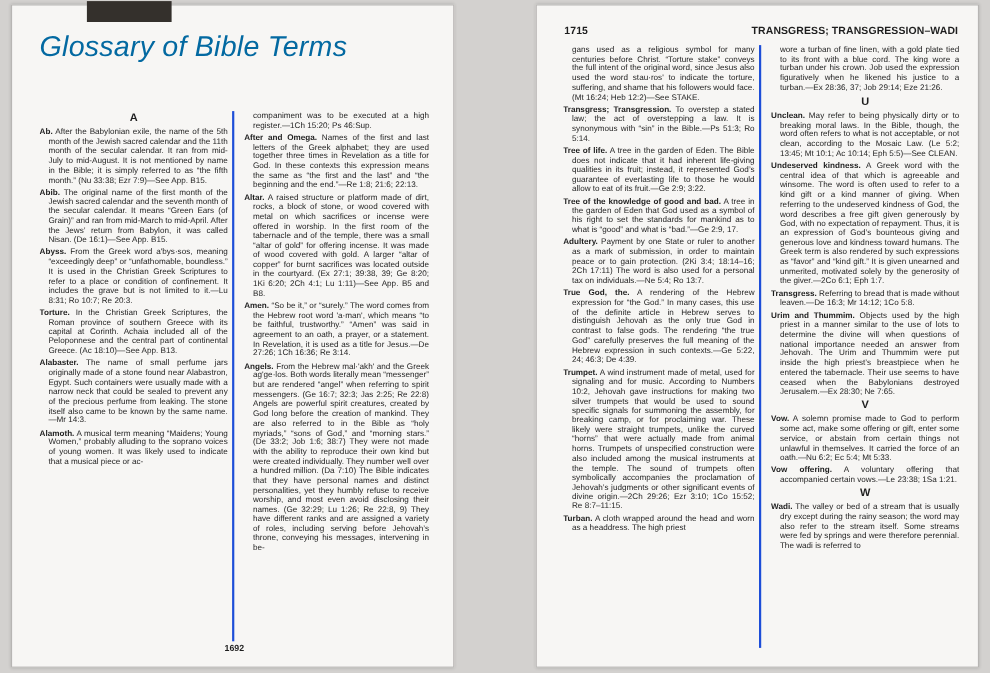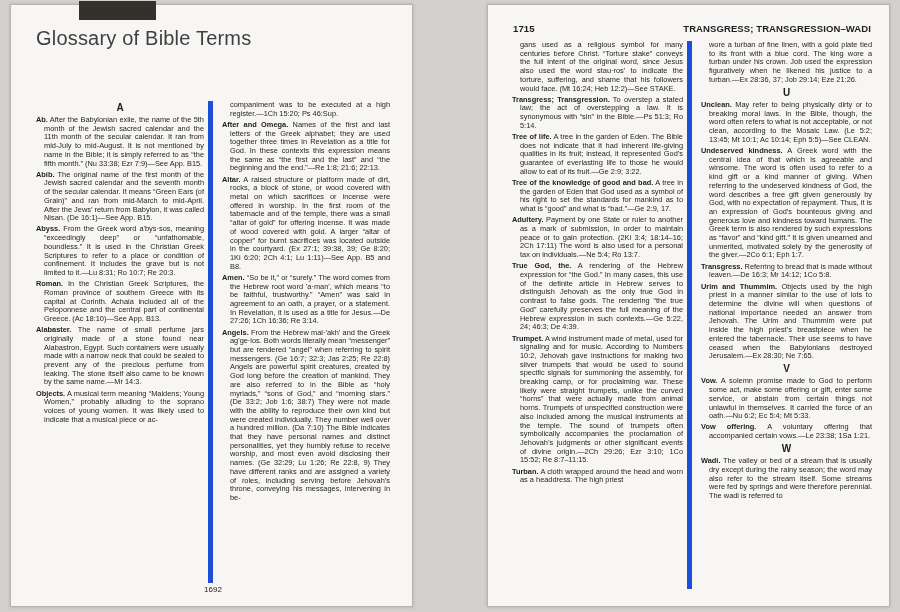--- a/index.html
+++ b/index.html
@@ -16,68 +16,68 @@
     box-shadow:0 0 3px rgba(0,0,0,.18);
   }
   .page-left  { left:10px; }
   .page-right { left:487px; }
   .bookmark-tab {
     position:absolute; left:68px; top:-4px; width:77px; height:19px;
     background:#34302c; z-index:5;
   }
   .page-title {
     position:absolute; left:25px; top:22px;
-    font-size:20px; font-weight:400; color:#404040; letter-spacing:.2px;
+    font-size:26px; font-weight:400; color:#0369a1; letter-spacing:.2px;font-style:italic;
   }
   .running-head {
     position:absolute; top:18px; left:25px; right:18px;
     display:flex; justify-content:space-between; align-items:baseline;
     font-size:9.5px; font-weight:700; color:#1e1e1e; letter-spacing:.1px;gap:20px;
   }
   .cols { position:absolute; display:flex; }
   .page-left  .cols { left:25px; right:22px; top:96px;  height:482px; }
   .page-right .cols { left:24px; right:17px; top:36px;  height:548px; }
   .col { width:50%; overflow:hidden; }
-  .col-1 { padding-right:4px; border-right:5px solid #1d4ed8; }
+  .col-1 { padding-right:4px; border-right:2px solid #1d4ed8; }
   .col-2 { padding-left:9px; }
   .entry, .cont {
     font-size:7.4px; line-height:8.7px; text-align:justify;
     color:#1e1e1e; margin-bottom:2.5px;
     hyphens:auto; -webkit-hyphens:auto; overflow-wrap:break-word;
   }
   .entry { padding-left:8px; text-indent:-8px; }
   .cont  { padding-left:8px; }
   .term  { font-weight:700; }
   .section-letter {
     font-size:10px; font-weight:700; text-align:center;
     color:#1e1e1e; margin:1px 0 3px; line-height:11px;
   }
   .folio {
     position:absolute; bottom:12px; left:25px; right:22px;
-    text-align:center; font-size:8px; font-weight:400; color:#1e1e1e;
+    text-align:center; font-size:8px; font-weight:700; color:#1e1e1e;
   }
 </style>
 </head>
 <body>
 
 <div class="canvas">
 
   <div class="page page-left">
     <div class="bookmark-tab"></div>
     <div class="page-title">Glossary of Bible Terms</div>
 
     <div class="cols">
       <div class="col col-1">
         <div class="section-letter">A</div>
         <p class="entry"><b class="term">Ab.</b><span> After the Babylonian exile, the name of the 5th month of the Jewish sacred calendar and the 11th month of the secular calendar. It ran from mid-July to mid-August. It is not mentioned by name in the Bible; it is simply referred to as “the fifth month.” (Nu 33:38; Ezr 7:9)—See App. B15.</span></p>
         <p class="entry"><b class="term">Abib.</b><span> The original name of the first month of the Jewish sacred calendar and the seventh month of the secular calendar. It means “Green Ears (of Grain)” and ran from mid-March to mid-April. After the Jews’ return from Babylon, it was called Nisan. (De 16:1)—See App. B15.</span></p>
         <p class="entry"><b class="term">Abyss.</b><span> From the Greek word a'bys·sos, meaning “exceedingly deep” or “unfathomable, boundless.” It is used in the Christian Greek Scriptures to refer to a place or condition of confinement. It includes the grave but is not limited to it.—Lu 8:31; Ro 10:7; Re 20:3.</span></p>
-        <p class="entry"><b class="term">Roman.</b><span> In the Christian Greek Scriptures, the Roman province of southern Greece with its capital at Corinth. Achaia included all of the Peloponnese and the central part of continental Greece. (Ac 18:10)—See App. B13.</span></p>
+        <p class="entry"><b class="term">Torture.</b><span> In the Christian Greek Scriptures, the Roman province of southern Greece with its capital at Corinth. Achaia included all of the Peloponnese and the central part of continental Greece. (Ac 18:10)—See App. B13.</span></p>
         <p class="entry"><b class="term">Alabaster.</b><span> The name of small perfume jars originally made of a stone found near Alabastron, Egypt. Such containers were usually made with a narrow neck that could be sealed to prevent any of the precious perfume from leaking. The stone itself also came to be known by the same name.—Mr 14:3.</span></p>
-        <p class="entry"><b class="term">Objects.</b><span> A musical term meaning “Maidens; Young Women,” probably alluding to the soprano voices of young women. It was likely used to indicate that a musical piece or ac-</span></p>
+        <p class="entry"><b class="term">Alamoth.</b><span> A musical term meaning “Maidens; Young Women,” probably alluding to the soprano voices of young women. It was likely used to indicate that a musical piece or ac-</span></p>
       </div>
       <div class="col col-2">
         <p class="cont">companiment was to be executed at a high register.—1Ch 15:20; Ps 46:Sup.</p>
         <p class="entry"><b class="term">After and Omega.</b><span> Names of the first and last letters of the Greek alphabet; they are used together three times in Revelation as a title for God. In these contexts this expression means the same as “the first and the last” and “the beginning and the end.”—Re 1:8; 21:6; 22:13.</span></p>
         <p class="entry"><b class="term">Altar.</b><span> A raised structure or platform made of dirt, rocks, a block of stone, or wood covered with metal on which sacrifices or incense were offered in worship. In the first room of the tabernacle and of the temple, there was a small “altar of gold” for offering incense. It was made of wood covered with gold. A larger “altar of copper” for burnt sacrifices was located outside in the courtyard. (Ex 27:1; 39:38, 39; Ge 8:20; 1Ki 6:20; 2Ch 4:1; Lu 1:11)—See App. B5 and B8.</span></p>
         <p class="entry"><b class="term">Amen.</b><span> “So be it,” or “surely.” The word comes from the Hebrew root word 'a·man', which means “to be faithful, trustworthy.” “Amen” was said in agreement to an oath, a prayer, or a statement. In Revelation, it is used as a title for Jesus.—De 27:26; 1Ch 16:36; Re 3:14.</span></p>
         <p class="entry"><b class="term">Angels.</b><span> From the Hebrew mal·'akh' and the Greek ag'ge·los. Both words literally mean “messenger” but are rendered “angel” when referring to spirit messengers. (Ge 16:7; 32:3; Jas 2:25; Re 22:8) Angels are powerful spirit creatures, created by God long before the creation of mankind. They are also referred to in the Bible as “holy myriads,” “sons of God,” and “morning stars.” (De 33:2; Job 1:6; 38:7) They were not made with the ability to reproduce their own kind but were created individually. They number well over a hundred million. (Da 7:10) The Bible indicates that they have personal names and distinct personalities, yet they humbly refuse to receive worship, and most even avoid disclosing their names. (Ge 32:29; Lu 1:26; Re 22:8, 9) They have different ranks and are assigned a variety of roles, including serving before Jehovah’s throne, conveying his messages, intervening in be-</span></p>
       </div>
     </div>
 

